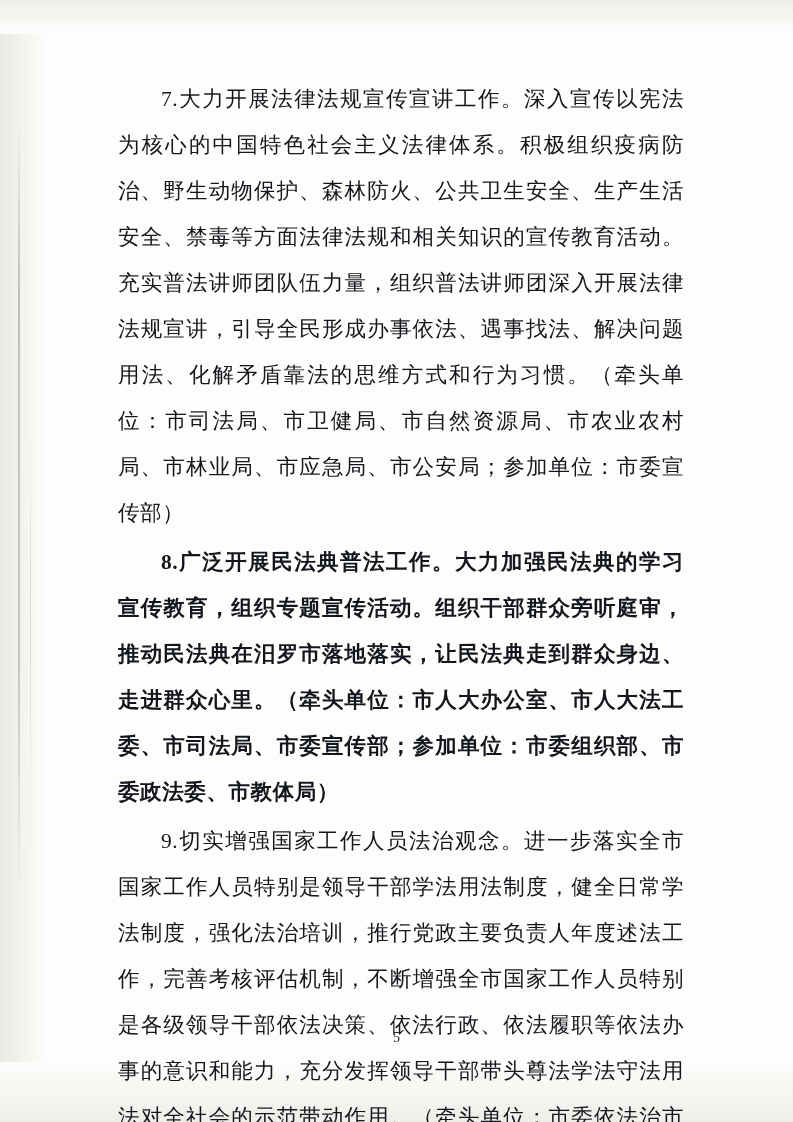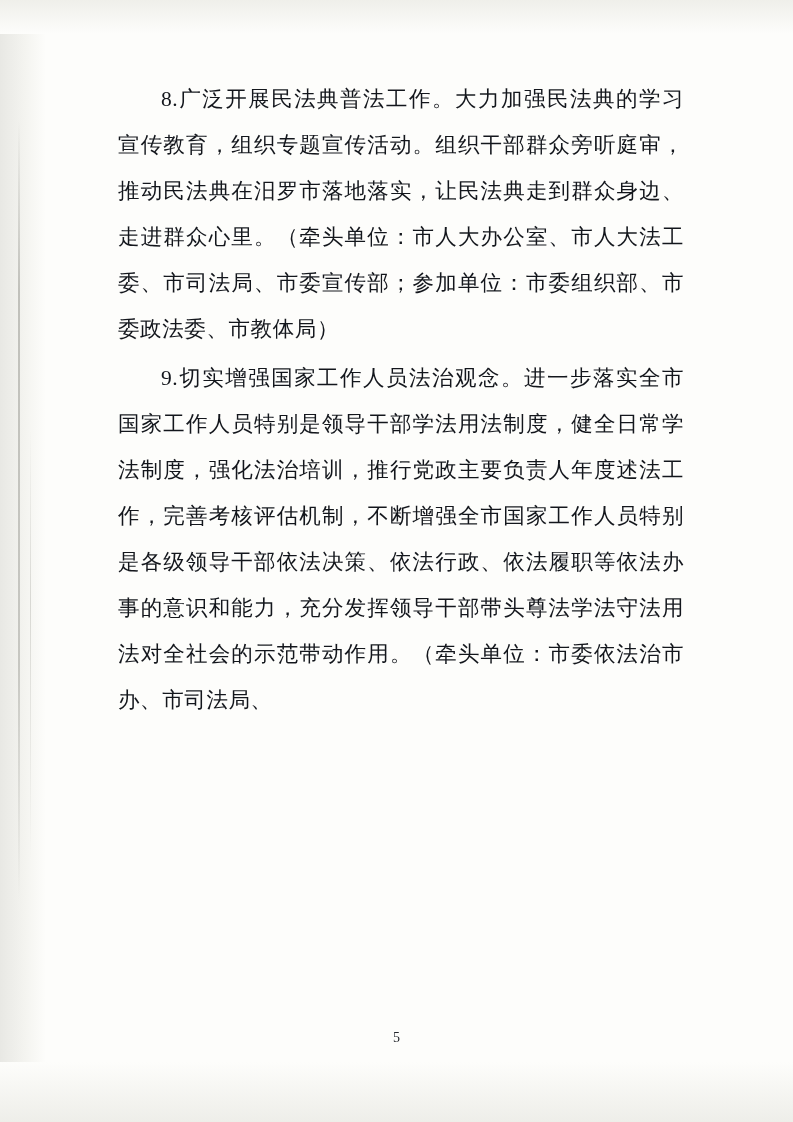--- a/index.html
+++ b/index.html
@@ -80,21 +80,21 @@
     letter-spacing: 0.6px;
     color: #13161c;
     text-align: justify;
     font-family: "Liberation Serif", "DejaVu Serif", serif;
   }
   
   p.para {
     -webkit-font-smoothing: antialiased;
   }
   .b {
-    font-weight: normal;
+    font-weight: bold;
   }
 
   .page-number {
     position: absolute;
     left: 0;
     top: 1030px;
     width: 100%;
     text-align: center;
     font-size: 14px;
     color: #22252b;
@@ -105,18 +105,19 @@
 <body>
 
 <div class="page">
   <div class="scan-shade-left"></div>
   <div class="scan-shade-top"></div>
   <div class="scan-shade-bottom"></div>
   <div class="scan-fold"></div>
   <div class="scan-fold2"></div>
 
   <div class="content">
+    <p class="para">7.大力开展法律法规宣传宣讲工作。深入宣传以宪法为核心的中国特色社会主义法律体系。积极组织疫病防治、野生动物保护、森林防火、公共卫生安全、生产生活安全、禁毒等方面法律法规和相关知识的宣传教育活动。充实普法讲师团队伍力量，组织普法讲师团深入开展法律法规宣讲，引导全民形成办事依法、遇事找法、解决问题用法、化解矛盾靠法的思维方式和行为习惯。（牵头单位：市司法局、市卫健局、市自然资源局、市农业农村局、市林业局、市应急局、市公安局；参加单位：市委宣传部）</p>
     <p class="para b">8.广泛开展民法典普法工作。大力加强民法典的学习宣传教育，组织专题宣传活动。组织干部群众旁听庭审，推动民法典在汨罗市落地落实，让民法典走到群众身边、走进群众心里。（牵头单位：市人大办公室、市人大法工委、市司法局、市委宣传部；参加单位：市委组织部、市委政法委、市教体局）</p>
     <p class="para">9.切实增强国家工作人员法治观念。进一步落实全市国家工作人员特别是领导干部学法用法制度，健全日常学法制度，强化法治培训，推行党政主要负责人年度述法工作，完善考核评估机制，不断增强全市国家工作人员特别是各级领导干部依法决策、依法行政、依法履职等依法办事的意识和能力，充分发挥领导干部带头尊法学法守法用法对全社会的示范带动作用。（牵头单位：市委依法治市办、市司法局、</p>
   </div>
 
   <div class="page-number">5</div>
 </div>
 
 </body></html>

